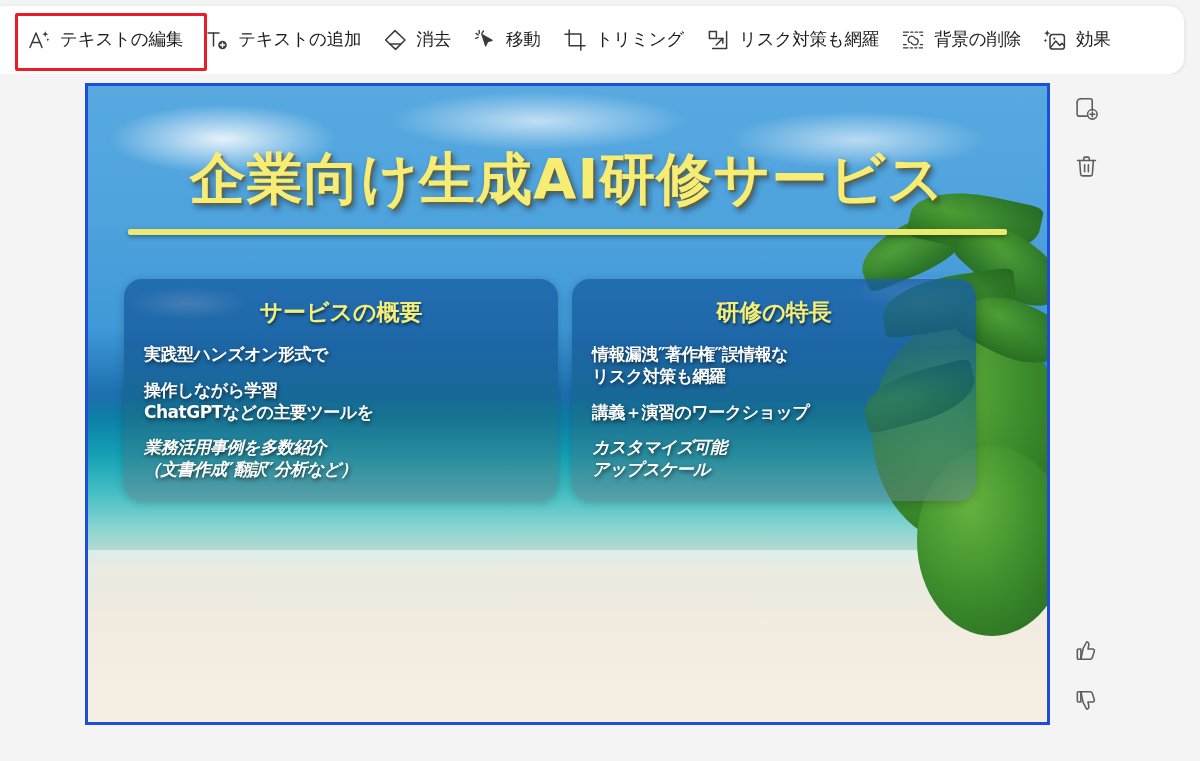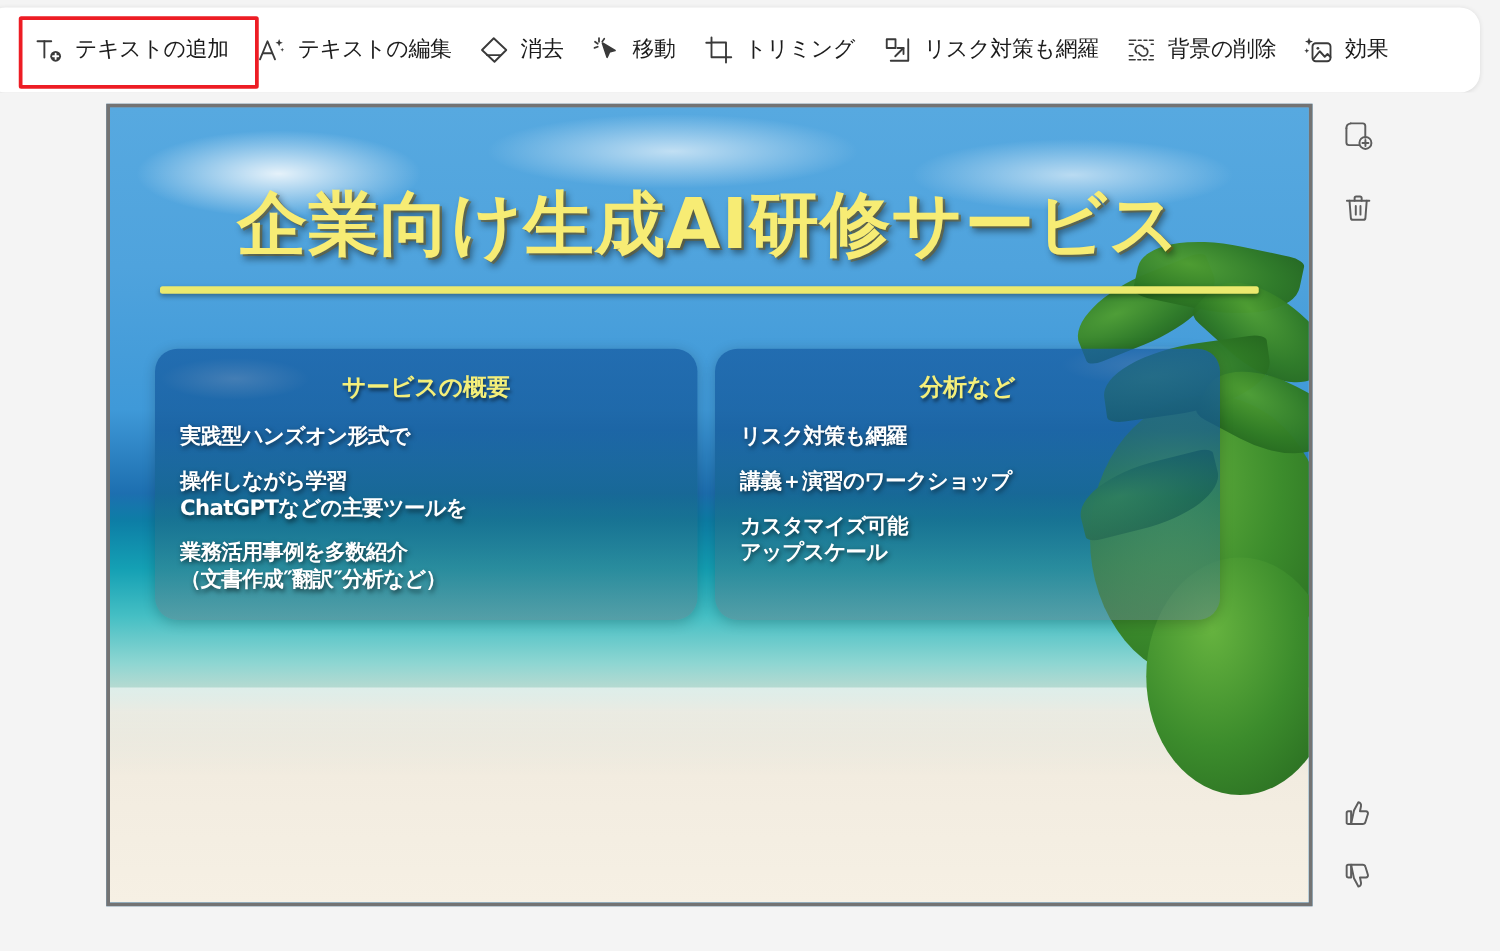--- a/index.html
+++ b/index.html
@@ -61,21 +61,21 @@
   .canvas-area {
     position: absolute;
     left: 0; top: 74px;
     width: 1200px; height: 687px;
     background: #f4f4f4;
   }
   .img-frame {
     position: absolute;
     left: 85px; top: 9px;
     width: 965px; height: 642px;
-    border: 3px solid #737373;
+    border: 3px solid #1d4ed8;
     background: #6fb7e8;
     overflow: hidden;
   }
   
   .photo {
     position: absolute; inset: 0;
     background:
       
       linear-gradient(to bottom,
         rgba(0,0,0,0) 0%, rgba(0,0,0,0) 60%, rgba(244,238,227,0.0) 60%),
@@ -170,37 +170,37 @@
       rgba(60,120,135,0.50) 80%,
       rgba(96,128,140,0.52) 100%);
     box-shadow: 0 2px 10px rgba(0,0,0,0.20);
   }
   .card.left  { width: 434px; }
   .card.right { width: 404px; }
   .card-title {
     text-align: center;
     font-family: "DejaVu Sans", "Liberation Sans", sans-serif;
     font-weight: bold;
-    font-size: 19px;
+    font-size: 23px;
     color: #f4ef7a;
     text-shadow: 1px 2px 3px rgba(0,0,0,0.55);
     margin-bottom: 16px;
     white-space: nowrap;
   }
   .bullet {
     font-family: "DejaVu Sans", "Liberation Sans", sans-serif;
     font-weight: bold;
     font-size: 17px;
     line-height: 1.28;
     color: #ffffff;
     text-shadow: 1px 2px 4px rgba(0,0,0,0.6);
     margin-bottom: 14px;
     letter-spacing: -0.5px;
   }
-  .bullet:last-child { margin-bottom: 0; }
+  .bullet:last-child { margin-bottom: 0; font-style: italic; }
   .bullet .ln { display: block; white-space: nowrap; }
 
   
   .rail {
     position: absolute;
     left: 1062px; top: 0;
     width: 60px; height: 687px;
   }
   .rail-btn {
     position: absolute;
@@ -222,39 +222,39 @@
 </head>
 <body>
 
 <div id="app">
 
   <div class="toolbar">
 
     <button class="tool">
       <span class="ic">
         <svg viewBox="0 0 24 24" fill="none" stroke="currentColor" stroke-width="1.5" stroke-linecap="round" stroke-linejoin="round">
+          <path d="M3 19.5 9 5l6 14.5"></path>
+            <path d="M5.3 14.6h7.4"></path>
+          <path d="M18.3 3.2l.85 2.1 2.1.85-2.1.85-.85 2.1-.85-2.1-2.1-.85 2.1-.85z" fill="currentColor" stroke="none"></path>
+          <path d="M20.8 10.2l.45 1.1 1.1.45-1.1.45-.45 1.1-.45-1.1-1.1-.45 1.1-.45z" fill="currentColor" stroke="none"></path>
+        </svg>
+      </span>
+      <span class="lbl">テキストの編集</span>
+    </button>
+
+    <button class="tool">
+      <span class="ic">
+        <svg viewBox="0 0 24 24" fill="none" stroke="currentColor" stroke-width="1.5" stroke-linecap="round" stroke-linejoin="round">
           <path d="M3 5h11"></path>
             <path d="M8.5 5v13"></path>
           <circle cx="17.5" cy="17" r="4.3" fill="currentColor" stroke="none"></circle>
           <path d="M17.5 14.9v4.2M15.4 17h4.2" stroke="#fff" stroke-width="1.5"></path>
         </svg>
       </span>
       <span class="lbl">テキストの追加</span>
-    </button>
-
-    <button class="tool">
-      <span class="ic">
-        <svg viewBox="0 0 24 24" fill="none" stroke="currentColor" stroke-width="1.5" stroke-linecap="round" stroke-linejoin="round">
-          <path d="M3 19.5 9 5l6 14.5"></path>
-            <path d="M5.3 14.6h7.4"></path>
-          <path d="M18.3 3.2l.85 2.1 2.1.85-2.1.85-.85 2.1-.85-2.1-2.1-.85 2.1-.85z" fill="currentColor" stroke="none"></path>
-          <path d="M20.8 10.2l.45 1.1 1.1.45-1.1.45-.45 1.1-.45-1.1-1.1-.45 1.1-.45z" fill="currentColor" stroke="none"></path>
-        </svg>
-      </span>
-      <span class="lbl">テキストの編集</span>
     </button>
 
     <button class="tool">
       <span class="ic">
         <svg viewBox="0 0 24 24" fill="none" stroke="currentColor" stroke-width="1.5" stroke-linecap="round" stroke-linejoin="round">
           <path d="M12 2.6 22 12l-9.4 9.4L2.6 12z"></path>
           <path d="M6.7 16.1h10.6"></path>
         </svg>
       </span>
       <span class="lbl">消去</span>
@@ -361,22 +361,23 @@
             <span class="ln">操作しながら学習</span>
             <span class="ln">ChatGPTなどの主要ツールを</span>
           </div>
           <div class="bullet">
             <span class="ln">業務活用事例を多数紹介</span>
             <span class="ln">（文書作成″翻訳″分析など）</span>
           </div>
         </div>
 
         <div class="card right">
-          <div class="card-title">分析など</div>
-          <div class="bullet">
+          <div class="card-title">研修の特長</div>
+          <div class="bullet">
+            <span class="ln">情報漏洩″著作権″誤情報な</span>
             <span class="ln">リスク対策も網羅</span>
           </div>
           <div class="bullet">
             <span class="ln">講義＋演習のワークショップ</span>
           </div>
           <div class="bullet">
             <span class="ln">カスタマイズ可能</span>
             <span class="ln">アップスケール</span>
           </div>
         </div>

